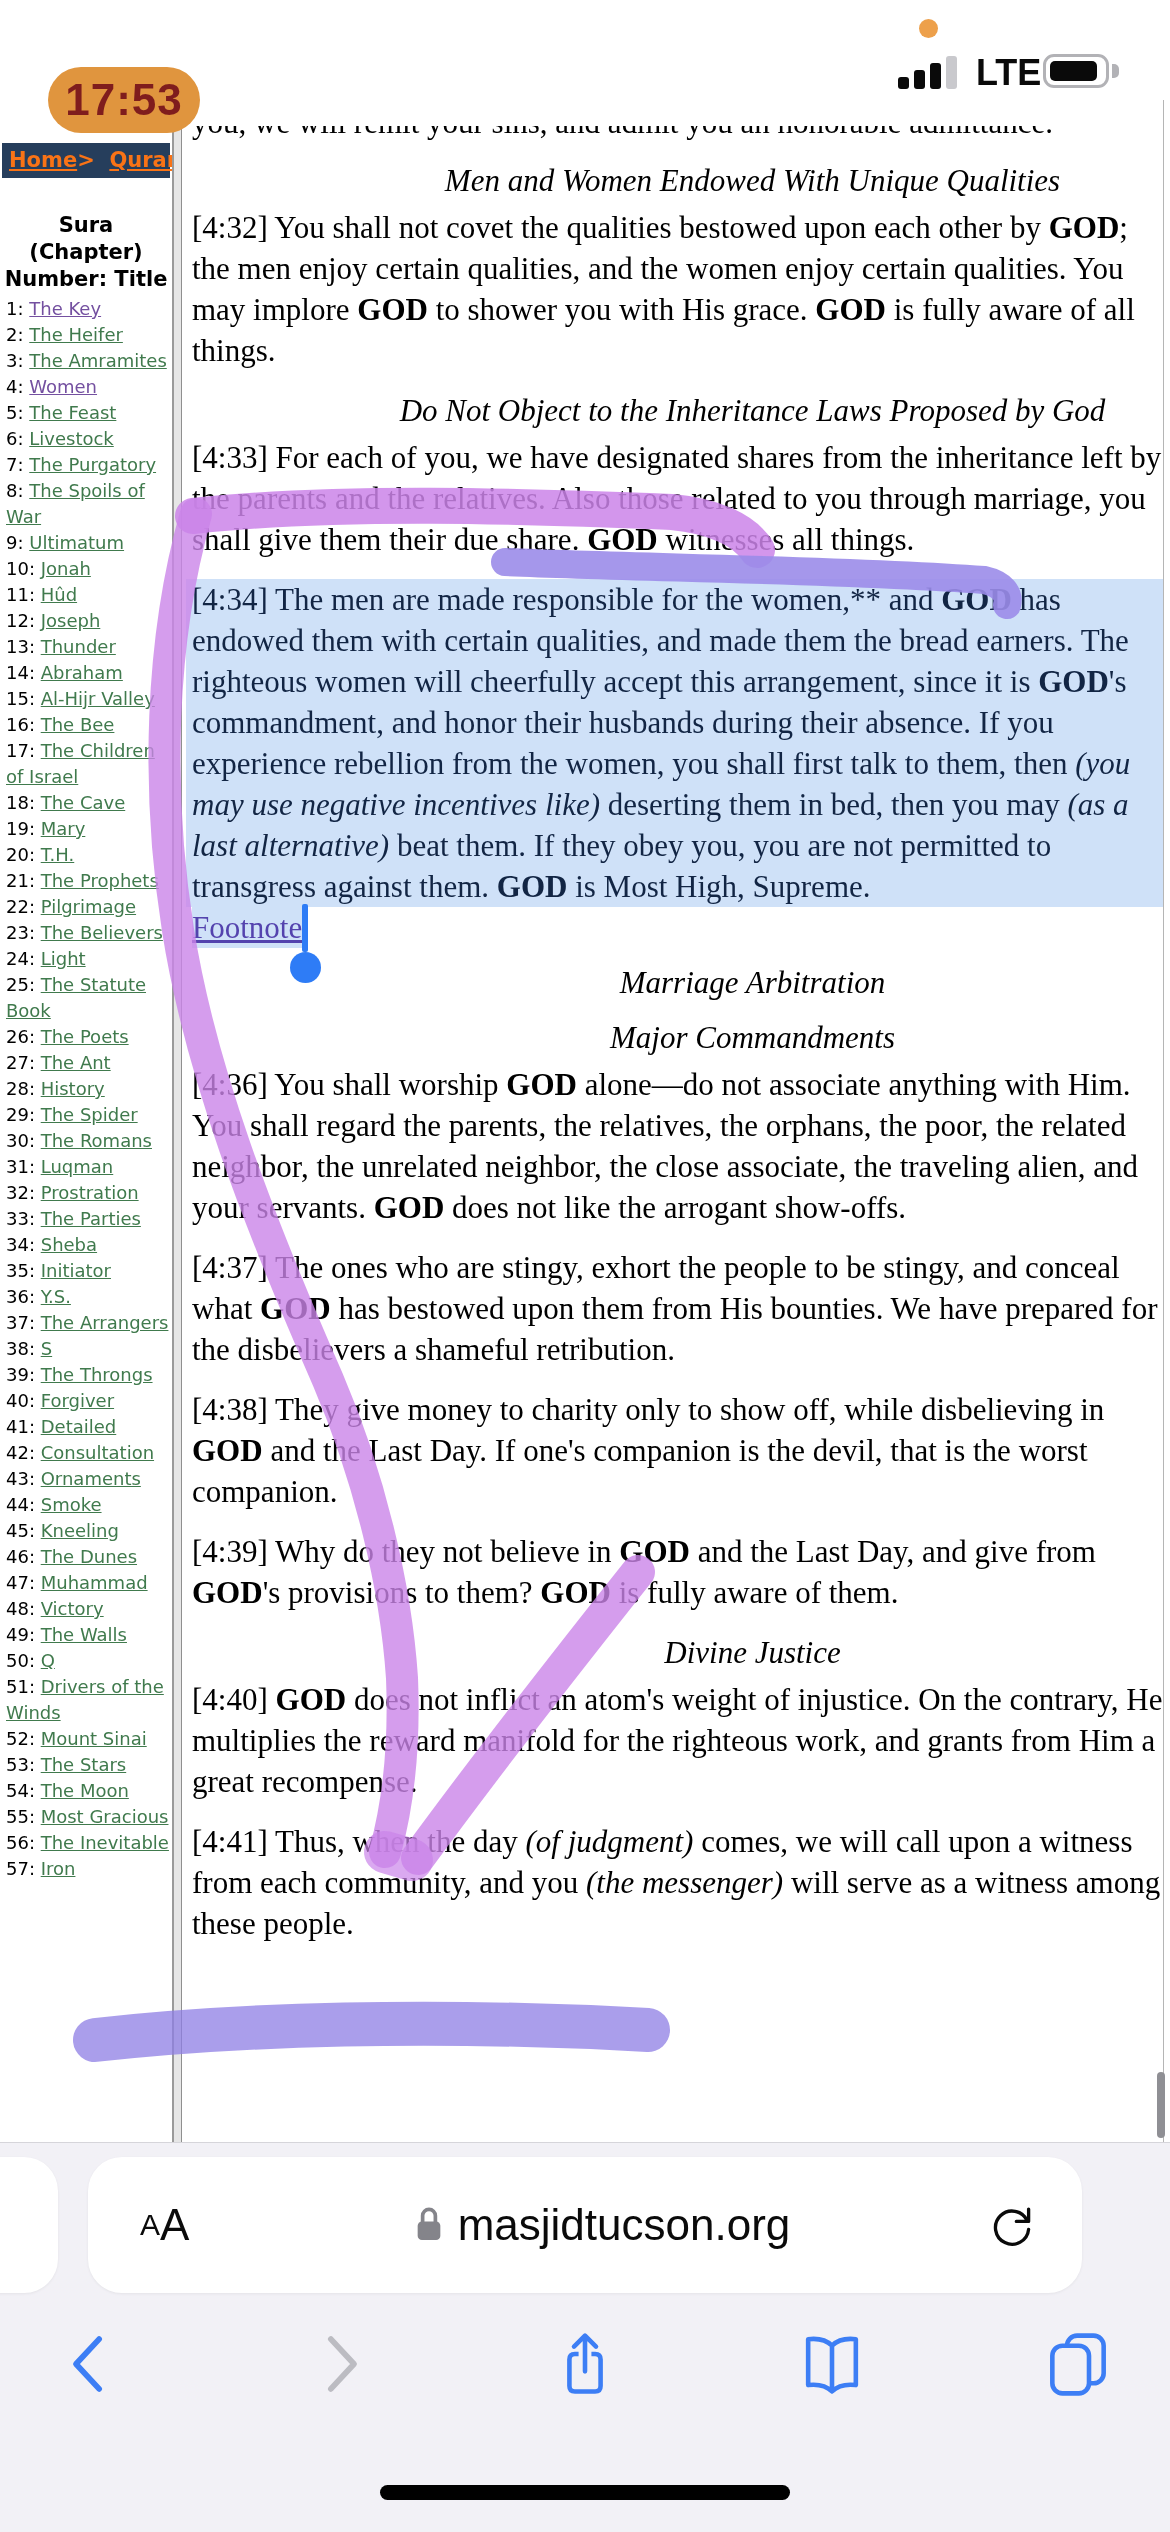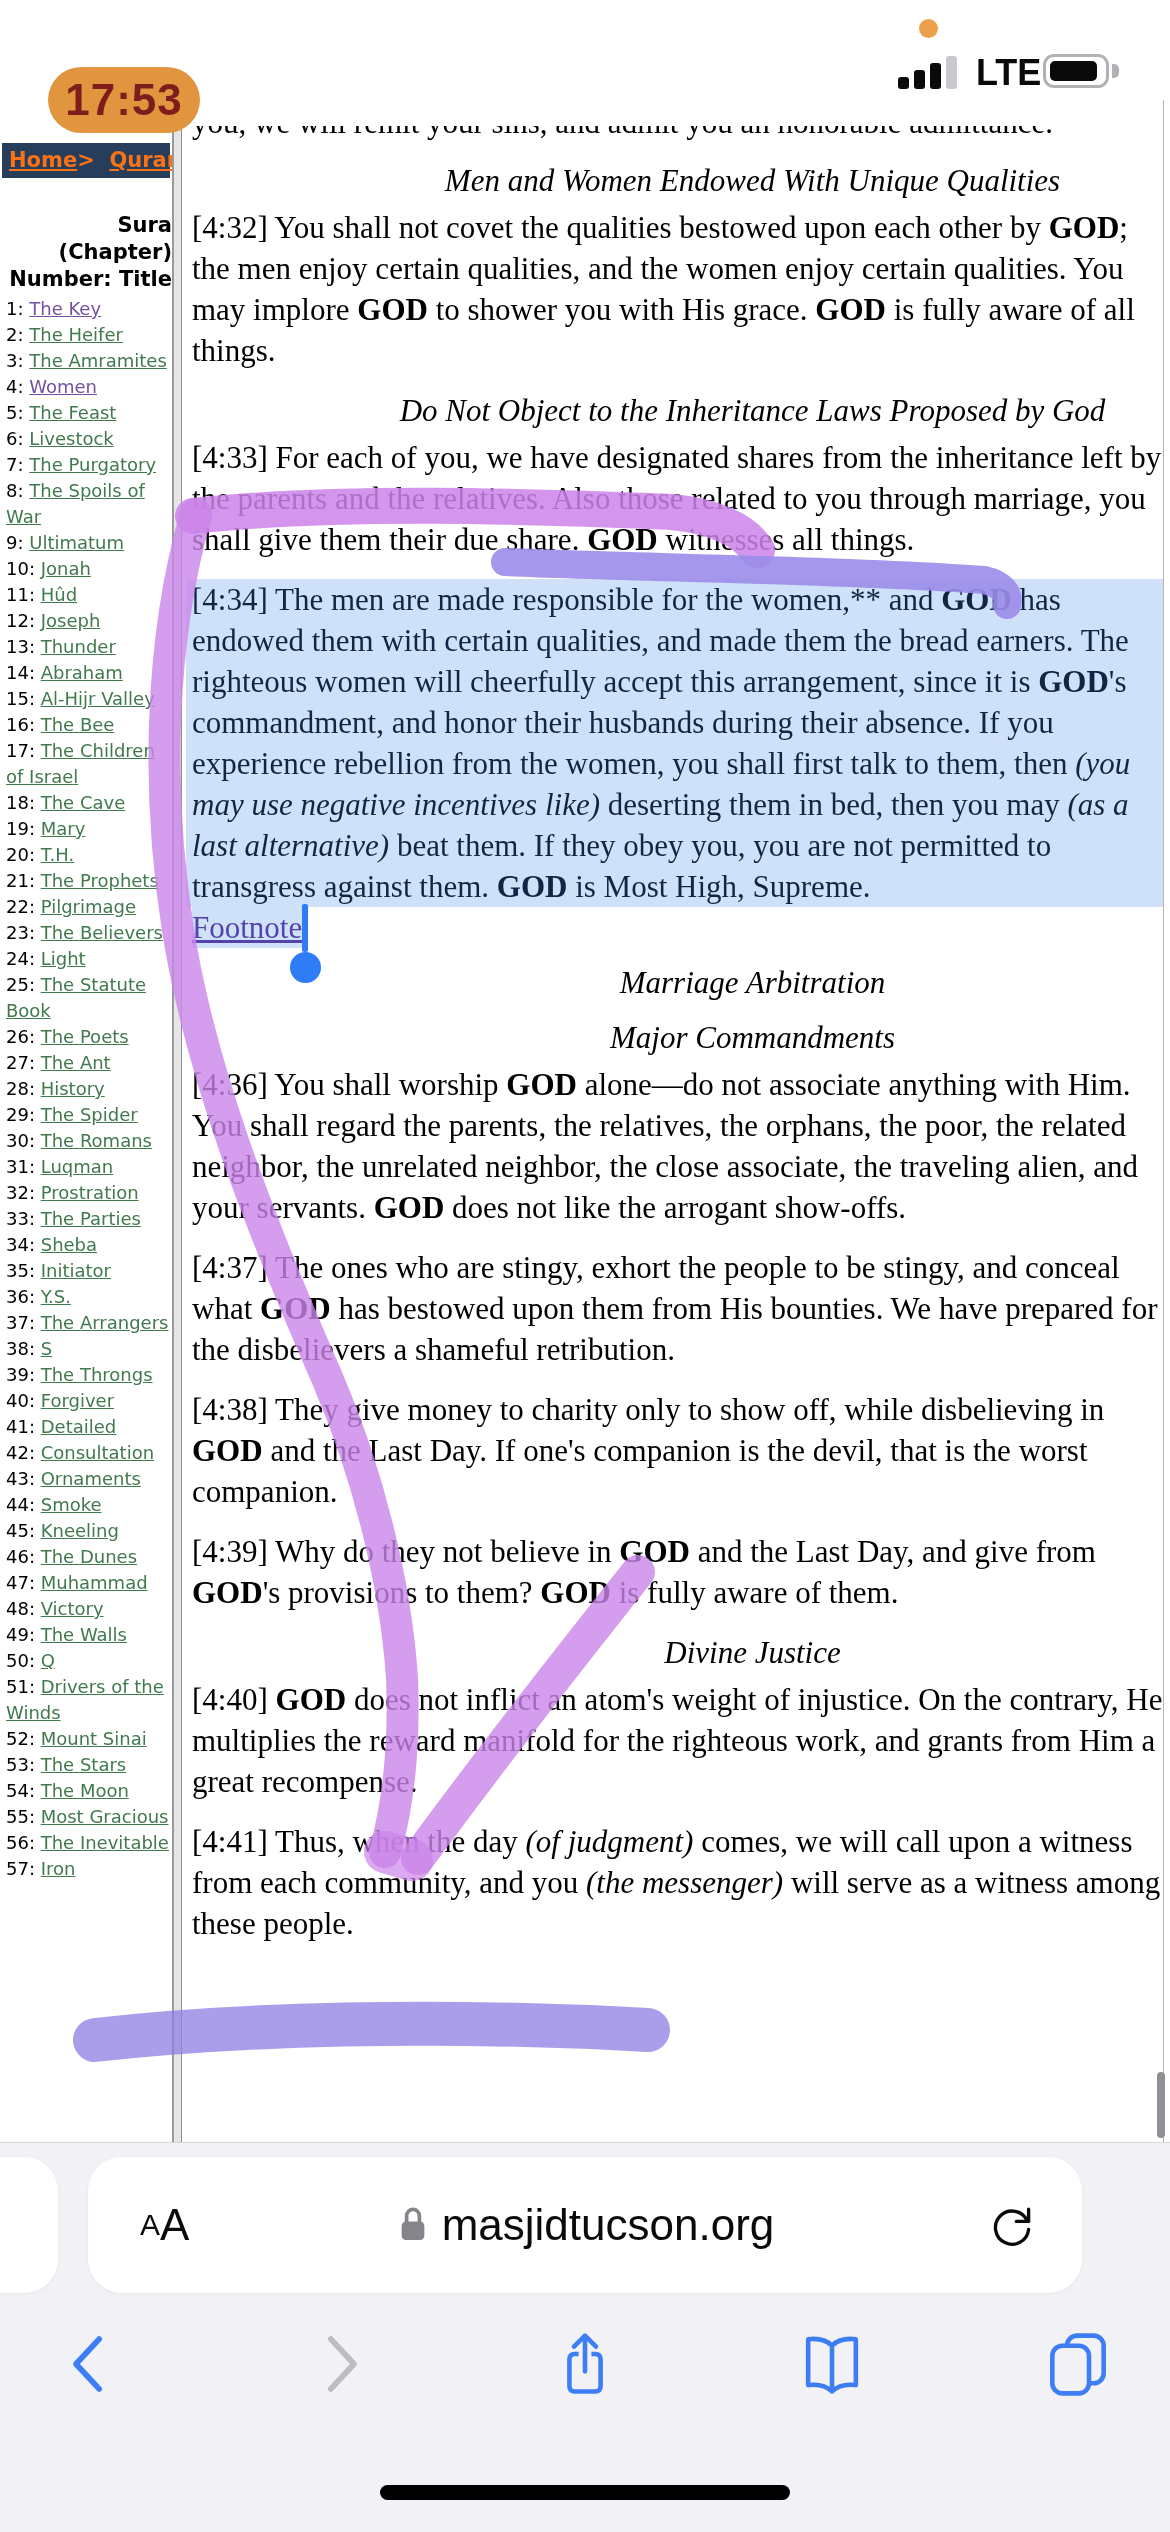--- a/index.html
+++ b/index.html
@@ -24,21 +24,21 @@
   
   #webview{position:absolute;left:0;top:100px;width:1170px;height:2042px;background:#fff;overflow:hidden;}
 
   
   #sidebar{position:absolute;left:0;top:0;width:172px;height:2042px;overflow:hidden;background:#fff;
            font-family:"DejaVu Sans",sans-serif;}
   #breadcrumb{position:absolute;left:2px;top:43px;width:168px;height:35px;background:#263e5c;
               color:#fff;font-size:21px;font-weight:bold;line-height:35px;padding-left:7px;}
   #breadcrumb a{color:#f97316;text-decoration:none;text-align:center;}
   #breadcrumb .bc{text-decoration:underline;}
-  #sidebar-head{position:absolute;left:0;top:112px;width:172px;text-align:right;
+  #sidebar-head{position:absolute;left:0;top:112px;width:172px;text-align:center;
                 font-size:21px;font-weight:bold;color:#000;line-height:27px;}
   #sura-list{position:absolute;left:0;top:196px;width:170px;padding-left:6px;
              font-size:18px;line-height:26px;color:#000;}
   .sitem{margin:0;}
   .slink{color:#407a4d;text-decoration:underline;}
   .slink.visited{color:#7450a0;}
 
   
   #vdivider{position:absolute;left:172px;top:0;width:10px;height:2042px;background:#e6e6e6;
             border-left:2px solid #9a9a9a;border-right:1px solid #8f8f8f;}
@@ -70,21 +70,21 @@
 
   
   #chrome{position:absolute;left:0;top:2142px;width:1170px;height:390px;background:#f2f1f6;
           border-top:1px solid #d6d5da;z-index:10;}
   .pill{position:absolute;top:14px;height:136px;background:#fff;border-radius:34px;
         box-shadow:0 1px 3px rgba(0,0,0,0.06);}
   #prev-pill{left:-60px;width:118px;}
   #url-pill{left:88px;width:994px;display:flex;align-items:center;}
   #reader-btn{position:absolute;left:52px;top:0;height:136px;display:flex;align-items:center;color:#0a0a0a;}
   #reader-btn .a1{font-size:30px;}#reader-btn .a2{font-size:44px;}
-  #url-center{position:absolute;left:0;width:994px;height:136px;display:flex;align-items:center;justify-content:center;
+  #url-center{position:absolute;left:16px;width:994px;height:136px;display:flex;align-items:center;justify-content:center;
               font-size:44px;color:#0a0a0a;}
   #url-center .lock{margin-right:12px;display:flex;align-items:center;}
   #reload-btn{position:absolute;right:44px;top:0;height:136px;display:flex;align-items:center;}
   #toolbar{position:absolute;left:0;top:176px;width:1170px;height:90px;}
   .tbtn{position:absolute;top:0;width:90px;height:90px;display:flex;align-items:center;justify-content:center;}
   #home-indicator{position:absolute;left:380px;top:342px;width:410px;height:15px;border-radius:8px;background:#000;}
 </style>
 </head>
 <body>
 

